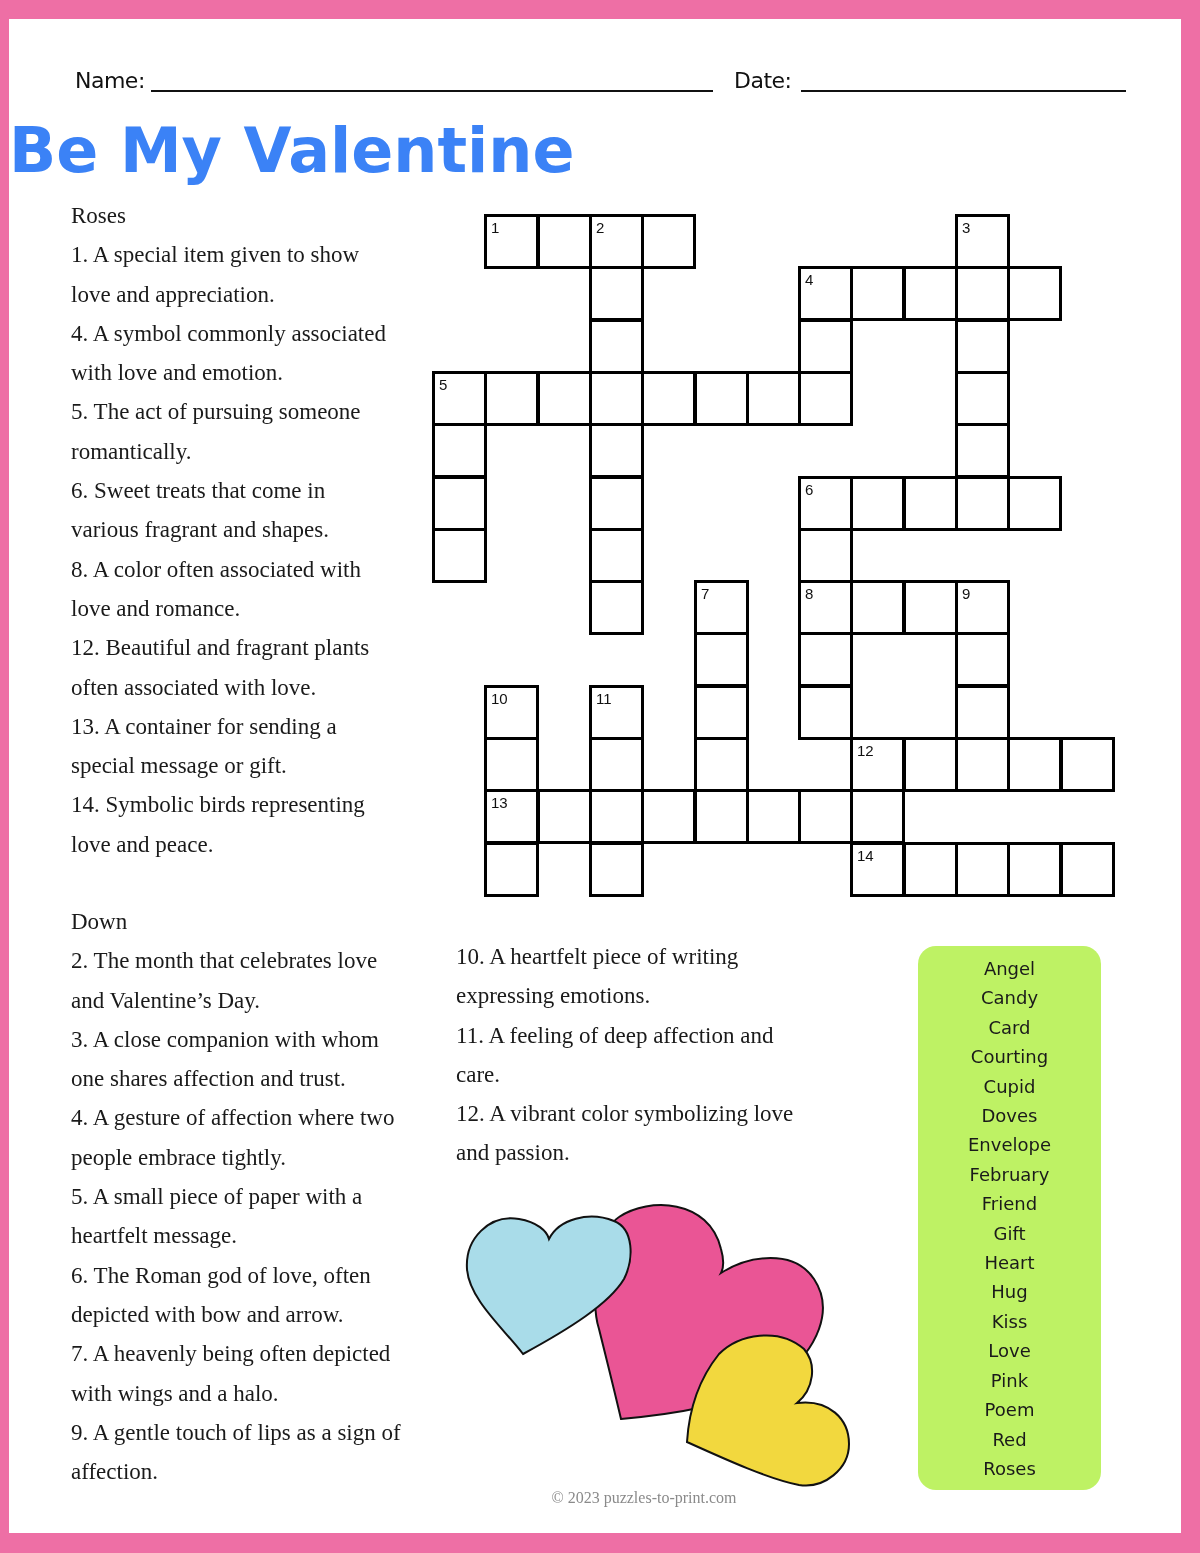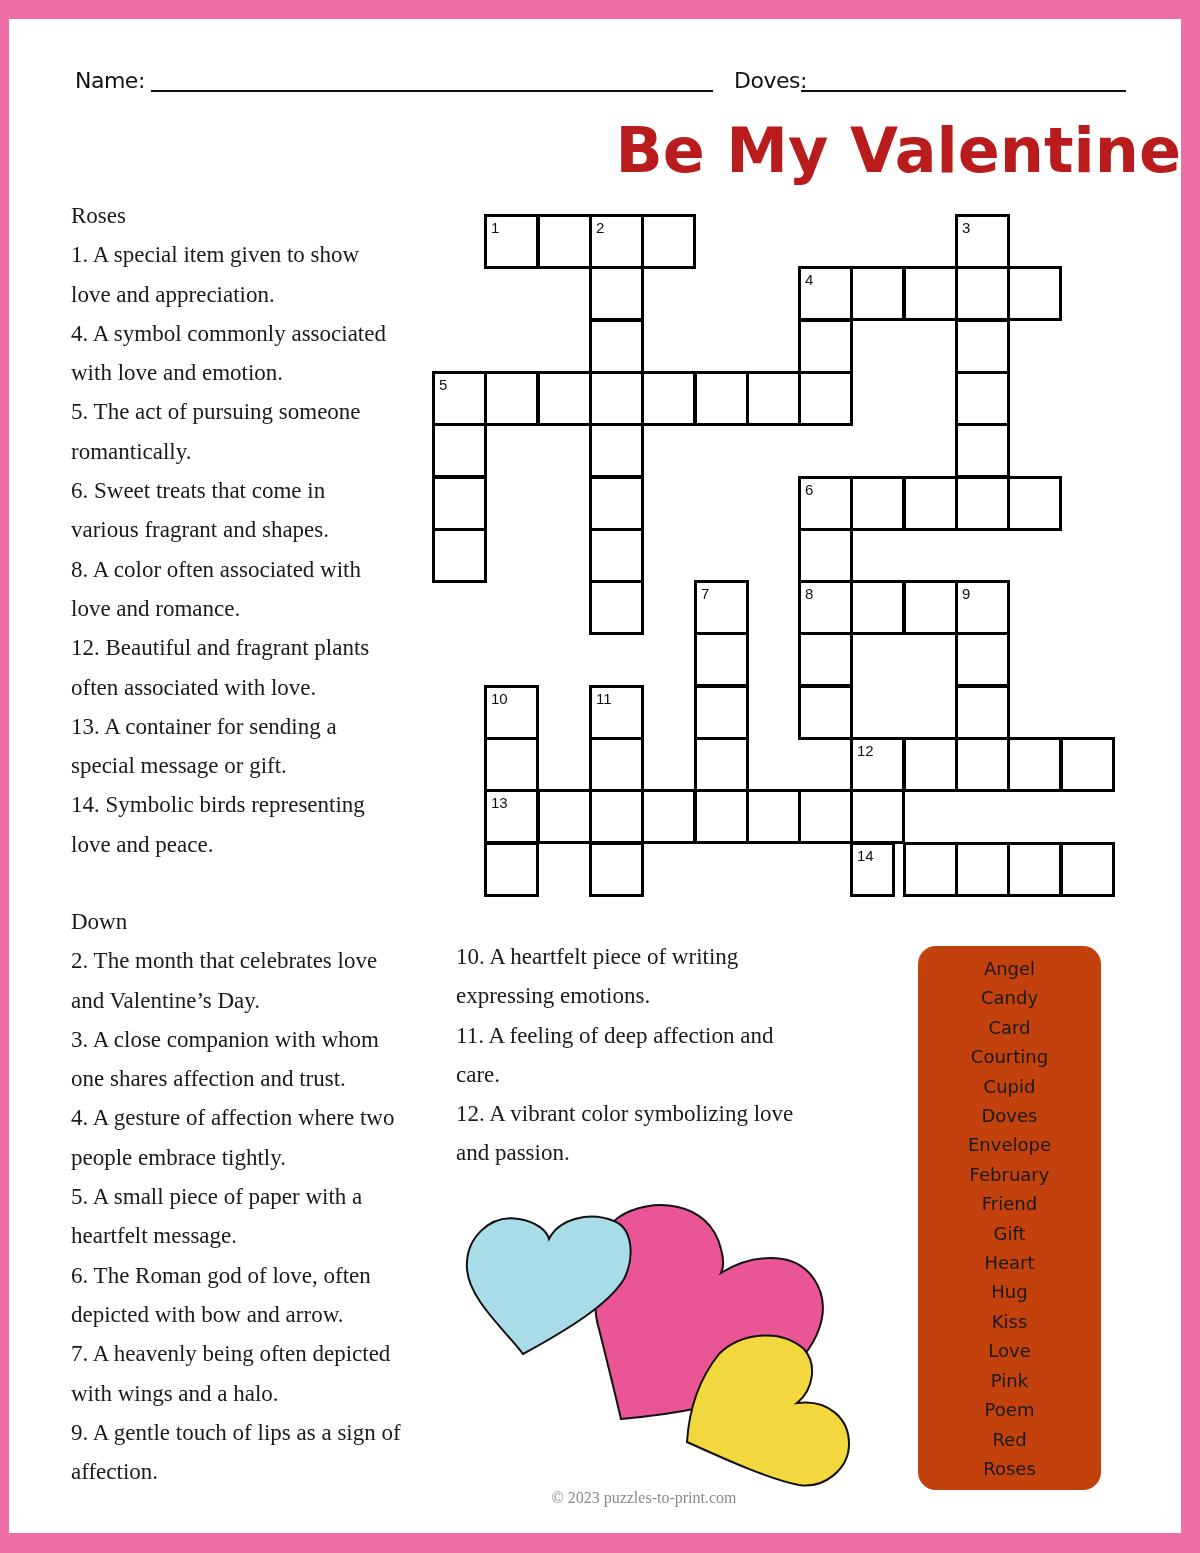--- a/index.html
+++ b/index.html
@@ -1,37 +1,37 @@
 <!DOCTYPE html>
 <html><head>
 <meta charset="utf-8">
 <style>
   html, body { margin: 0; padding: 0; }
   body { width: 1200px; height: 1553px; position: relative; background: #ee6fa5; overflow: hidden; }
   .page { position: absolute; left: 9px; top: 19px; width: 1172px; height: 1514px; background: #ffffff; }
   .abs { position: absolute; }
   .hdr-label { font-family: "DejaVu Sans", sans-serif; font-size: 22px; color: #111; letter-spacing: -0.5px; }
   .hdr-line { border-bottom: 2px solid #111; height: 0; }
-  .title { font-family: "DejaVu Sans", sans-serif; font-weight: bold; font-size: 62px; color: #b91c1c; letter-spacing: 0px; text-align: right; }
+  .title { font-family: "DejaVu Sans", sans-serif; font-weight: bold; font-size: 62px; color: #3b82f6; letter-spacing: 0px; text-align: left; }
   .clue { font-family: "Liberation Serif", "DejaVu Serif", serif; font-size: 23px; line-height: 39.3px; color: #1a1a1a; }
   .clue-line { display: block; white-space: nowrap; }
   .cell { position: absolute; width: 52px; height: 52px; border: 3.5px solid #000; box-sizing: border-box; background: #fff; }
   .cell-num { position: absolute; left: 4px; top: 2px; font-family: "Liberation Sans", sans-serif; font-size: 15px; color: #111; }
-  .wordbank { position: absolute; left: 909px; top: 927px; width: 183px; height: 544px; background: #c2410c; border-radius: 18px; }
+  .wordbank { position: absolute; left: 909px; top: 927px; width: 183px; height: 544px; background: #bef264; border-radius: 18px; }
   .word { font-family: "DejaVu Sans", sans-serif; font-size: 18px; color: #1a1a1a; text-align: center; line-height: 29.4px; }
   .footer { font-family: "Liberation Serif", serif; font-size: 16px; color: #8a8a8a; text-align: center; padding-left: 44px; }
 </style>
 </head>
 <body>
 
 <div class="page">
 
   <span class="abs hdr-label" style="left:66px; top:49px;">Name:</span>
   <div class="abs hdr-line" style="left:142px; top:71px; width:562px;"></div>
-  <span class="abs hdr-label" style="left:725px; top:49px;">Doves:</span>
+  <span class="abs hdr-label" style="left:725px; top:49px;">Date:</span>
   <div class="abs hdr-line" style="left:792px; top:71px; width:325px;"></div>
 
   <div class="abs title" style="left:0; top:95px; width:1172px;">Be My Valentine</div>
 
   <div class="abs clue" style="left:62px; top:177px; width:360px;">
     <span class="clue-line">Roses</span>
     <div id="across-lines">
         <span class="clue-line">1. A special item given to show</span>
         <span class="clue-line">love and appreciation.</span>
         <span class="clue-line">4. A symbol commonly associated</span>
@@ -139,21 +139,21 @@
       </div>
       <div class="cell" style="left: 528px; top: 770px; width: 55px; height: 55px;"></div>
       <div class="cell" style="left: 580px; top: 770px; width: 55px; height: 55px;"></div>
       <div class="cell" style="left: 632px; top: 770px; width: 55px; height: 55px;"></div>
       <div class="cell" style="left: 685px; top: 770px; width: 55px; height: 55px;"></div>
       <div class="cell" style="left: 737px; top: 770px; width: 55px; height: 55px;"></div>
       <div class="cell" style="left: 789px; top: 770px; width: 55px; height: 55px;"></div>
       <div class="cell" style="left: 841px; top: 770px; width: 55px; height: 55px;"></div>
       <div class="cell" style="left: 475px; top: 823px; width: 55px; height: 55px;"></div>
       <div class="cell" style="left: 580px; top: 823px; width: 55px; height: 55px;"></div>
-      <div class="cell" style="left: 841px; top: 823px; width: 45px; height: 55px; text-decoration: underline;">
+      <div class="cell" style="left: 841px; top: 823px; width: 55px; height: 55px; text-decoration: underline;">
         <span class="cell-num">14</span>
       </div>
       <div class="cell" style="left: 894px; top: 823px; width: 55px; height: 55px;"></div>
       <div class="cell" style="left: 946px; top: 823px; width: 55px; height: 55px;"></div>
       <div class="cell" style="left: 998px; top: 823px; width: 55px; height: 55px;"></div>
       <div class="cell" style="left: 1051px; top: 823px; width: 55px; height: 55px;"></div>
     </div>
 
   <div class="abs clue" style="left:62px; top:883px; width:380px;">
     <span class="clue-line">Down</span>

